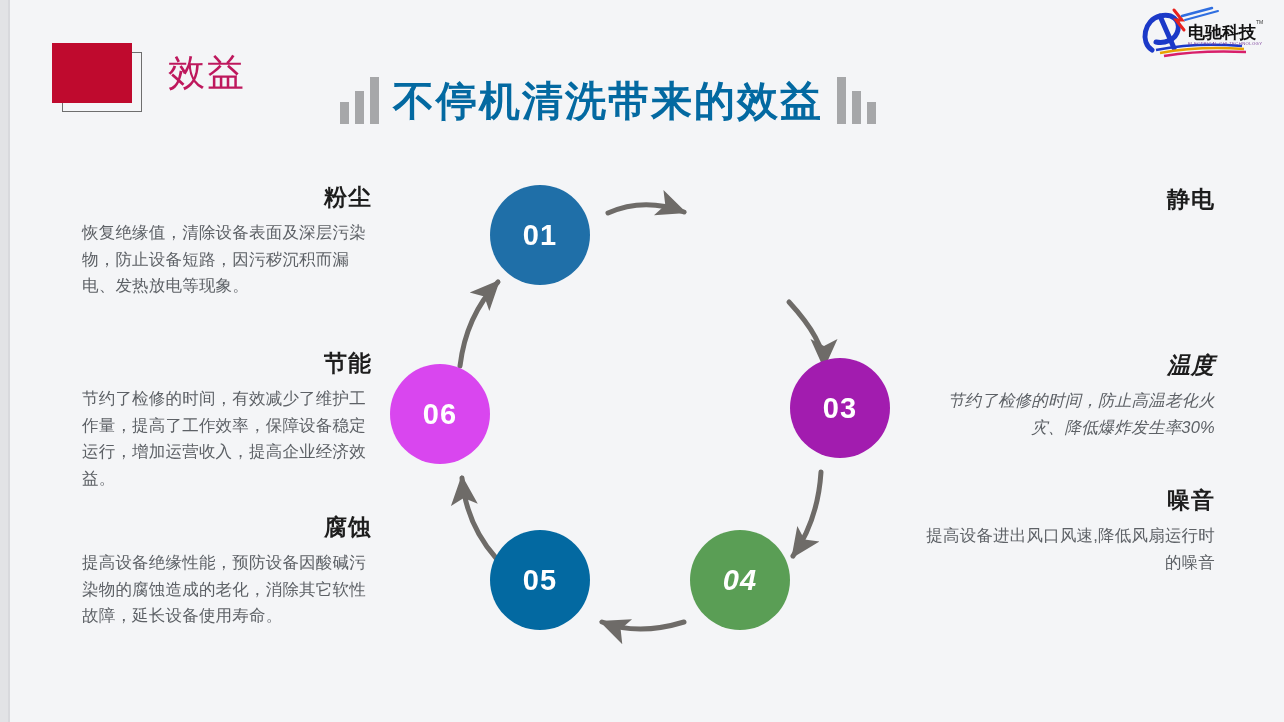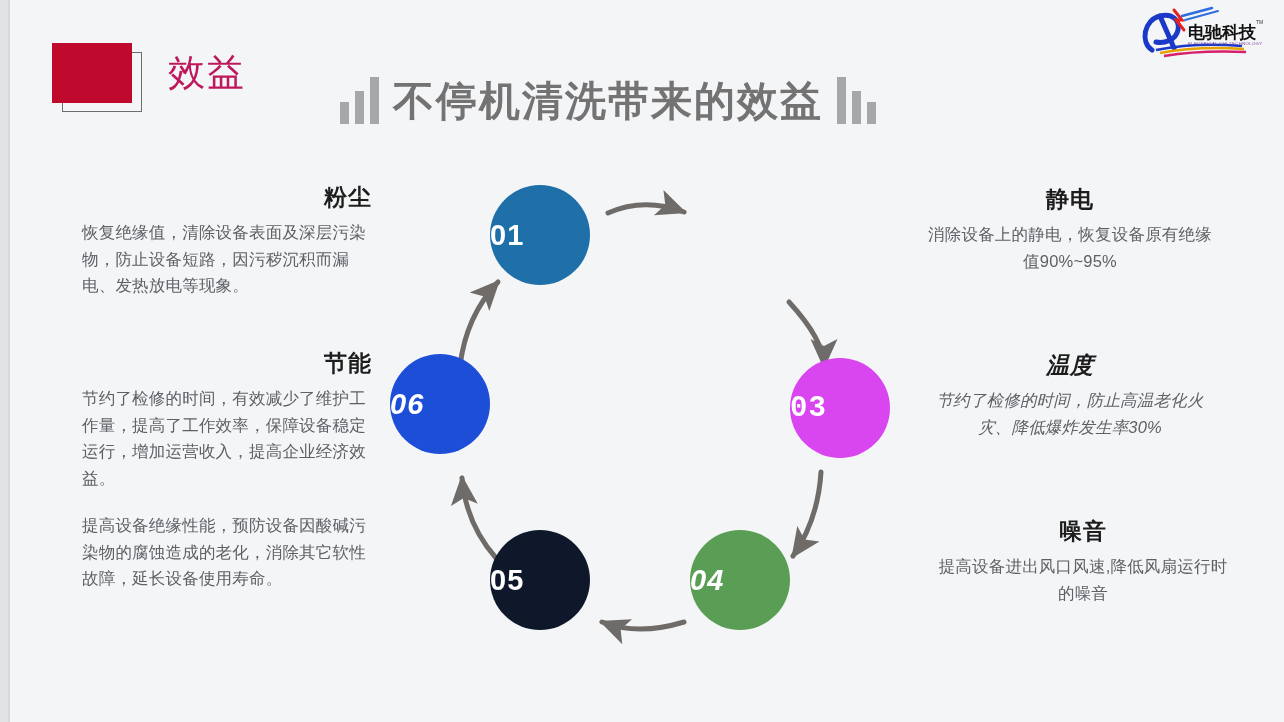--- a/index.html
+++ b/index.html
@@ -79,21 +79,21 @@
     position: absolute;
     left: 340px;
     top: 66px;
     display: flex;
     align-items: flex-end;
     height: 58px;
   }
   .title-text {
     font-size: 41px;
     font-weight: bold;
-    color: #737373;
+    color: #0369a1;
     letter-spacing: 2px;
     line-height: 1;
     white-space: nowrap;
     margin: 0 14px 2px 14px;
   }
   .bars {
     display: flex;
     align-items: flex-end;
     gap: 6px;
     height: 48px;
@@ -132,30 +132,30 @@
     position: absolute;
     left: 0; top: 0;
   }
   .node {
     position: absolute;
     width: 100px;
     height: 100px;
     border-radius: 50%;
     display: flex;
     align-items: center;
-    justify-content: flex-start;
+    justify-content: center;
     color: #ffffff;
     font-size: 29px;
     font-weight: bold;
     letter-spacing: 1px;
   }
 
   
   .block { position: absolute; width: 290px; }
-  .block.right-col { text-align: center; }
+  .block.right-col { text-align: right; }
   .block.left-col { text-align: left; }
   .block h3 {
     margin: 0 0 6px 0;
     font-size: 23px;
     font-weight: bold;
     color: #1d1d1d;
     letter-spacing: 1px;
   }
   .block.left-col h3 { text-align: right; }
   .block p {
@@ -227,56 +227,56 @@
       <path d="M304 452 Q258 466, 222 452" stroke="#6e6b68" stroke-width="5" fill="none" stroke-linecap="round" marker-end="url(#ah)"></path>
 
       <path d="M116 388 Q86 354, 82 308" stroke="#6e6b68" stroke-width="5" fill="none" stroke-linecap="round" marker-end="url(#ah)"></path>
 
       <path d="M80 196 Q86 146, 118 112" stroke="#6e6b68" stroke-width="5" fill="none" stroke-linecap="round" marker-end="url(#ah)"></path>
     </svg>
 
     <div class="node" style="left:110px; top:15px; background:#1f6fa8;">
       <span>01</span>
     </div>
-    <div class="node" style="left:410px; top:188px; background:#d946ef;font-family:Liberation Mono, monospace;">
+    <div class="node" style="left:410px; top:188px; background:#a21caf;">
       <span>03</span>
     </div>
     <div class="node" style="left:310px; top:360px; background:#5a9e55;font-style:italic;">
       <span>04</span>
     </div>
-    <div class="node" style="left:110px; top:360px; background:#0f172a;">
+    <div class="node" style="left:110px; top:360px; background:#0369a1;">
       <span>05</span>
     </div>
-    <div class="node" style="left:10px; top:184px; background:#1d4ed8;font-style:italic;">
+    <div class="node" style="left:10px; top:194px; background:#d946ef;">
       <span>06</span>
     </div>
   </div>
 
   <div class="block left-col" style="left:82px; top:182px;">
     <h3>粉尘</h3>
     <p>恢复绝缘值，清除设备表面及深层污染物，防止设备短路，因污秽沉积而漏电、发热放电等现象。</p>
   </div>
 
   <div class="block left-col" style="left:82px; top:348px;">
     <h3>节能</h3>
     <p>节约了检修的时间，有效减少了维护工作量，提高了工作效率，保障设备稳定运行，增加运营收入，提高企业经济效益。</p>
   </div>
 
   <div class="block left-col" style="left:82px; top:512px;">
+    <h3>腐蚀</h3>
     <p>提高设备绝缘性能，预防设备因酸碱污染物的腐蚀造成的老化，消除其它软性故障，延长设备使用寿命。</p>
   </div>
 
   <div class="block right-col" style="left:925px; top:184px;">
     <h3>静电</h3>
-    <p>消除设备上的静电，恢复设备原有绝缘值90%~95%</p>
   </div>
 
   <div class="block right-col" style="left:925px; top:350px;font-style:italic;">
     <h3>温度</h3>
     <p>节约了检修的时间，防止高温老化火灾、降低爆炸发生率30%</p>
   </div>
 
-  <div class="block right-col" style="left:925px; top:516px;margin-left:13px;">
+  <div class="block right-col" style="left:925px; top:485px;">
     <h3>噪音</h3>
     <p>提高设备进出风口风速,降低风扇运行时的噪音</p>
   </div>
 
 </div>
 
 </body></html>

